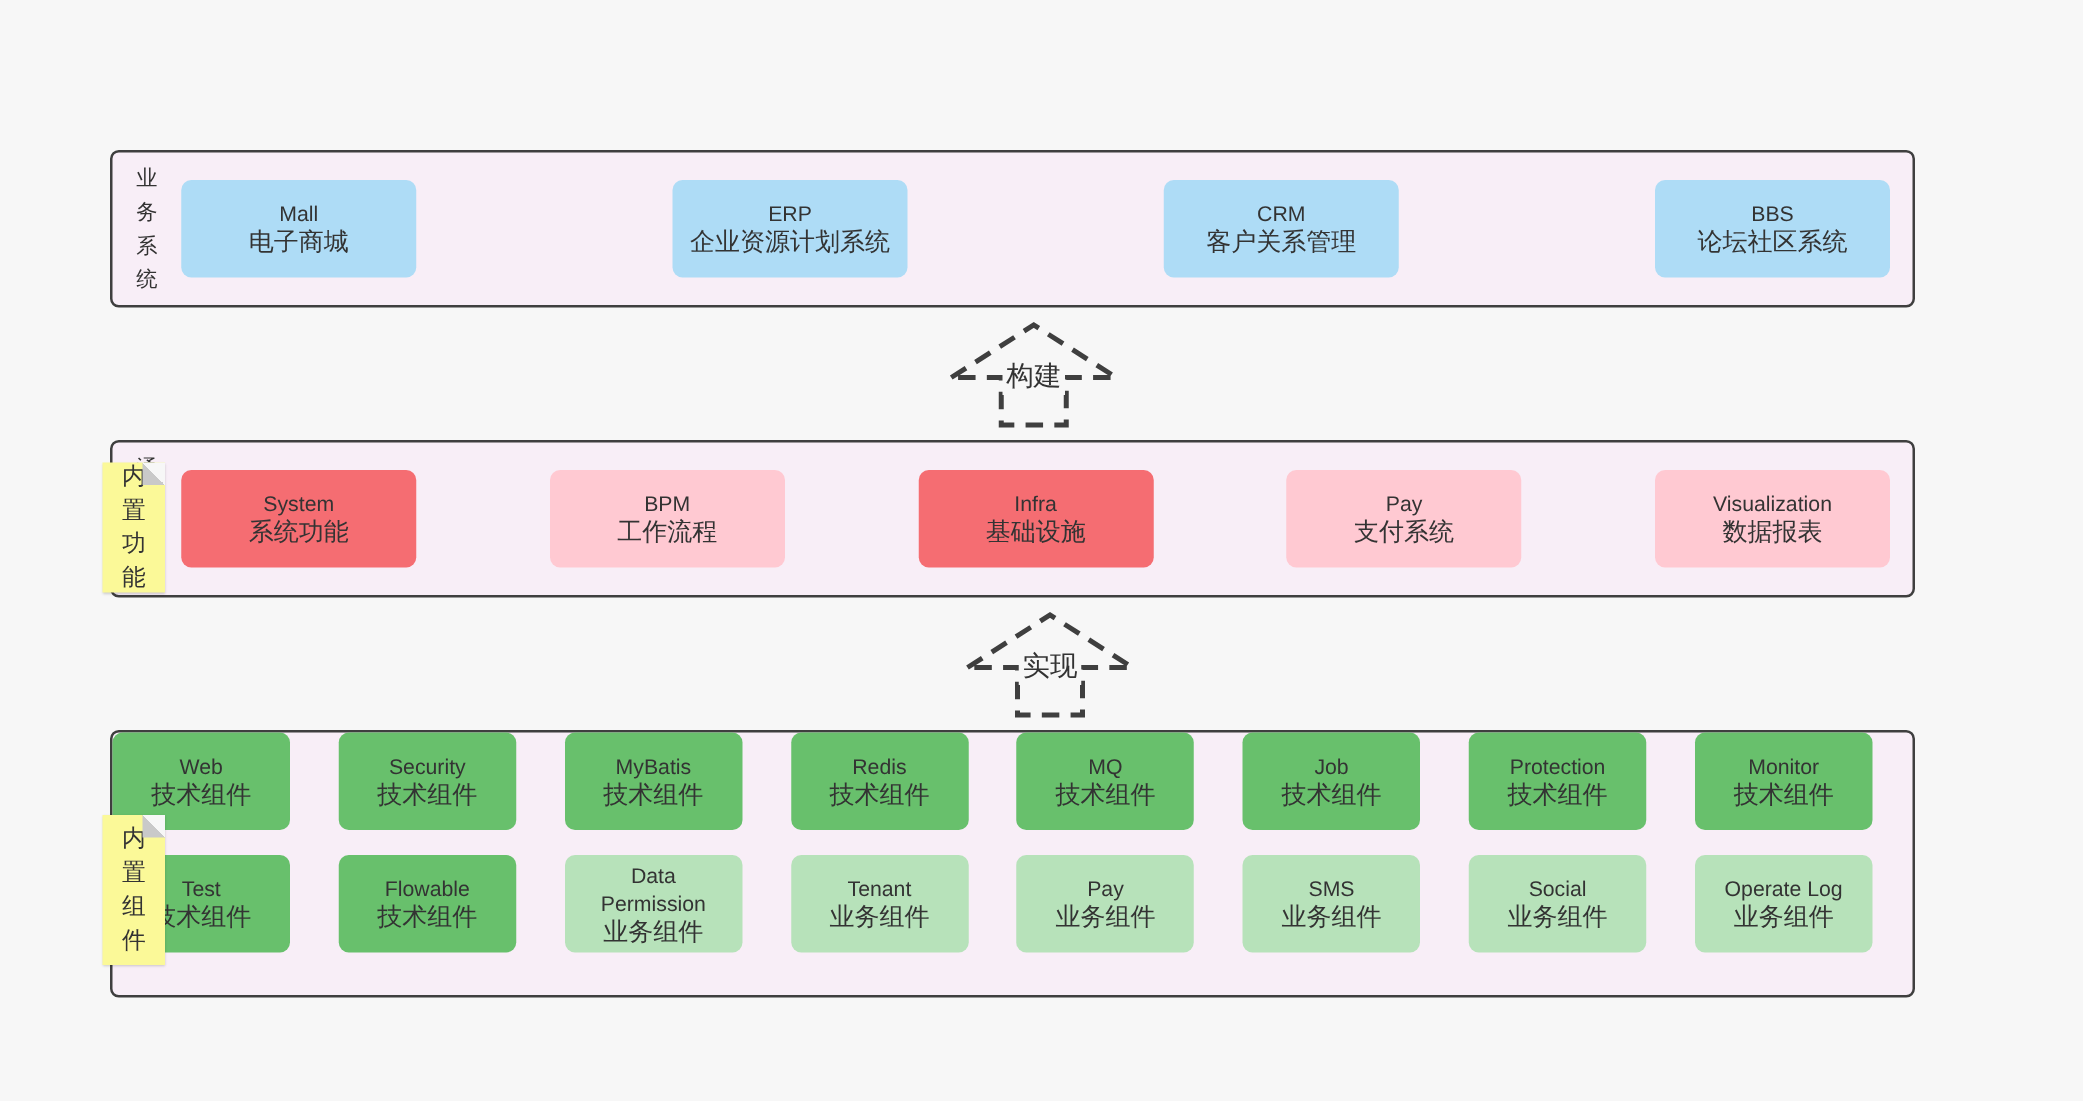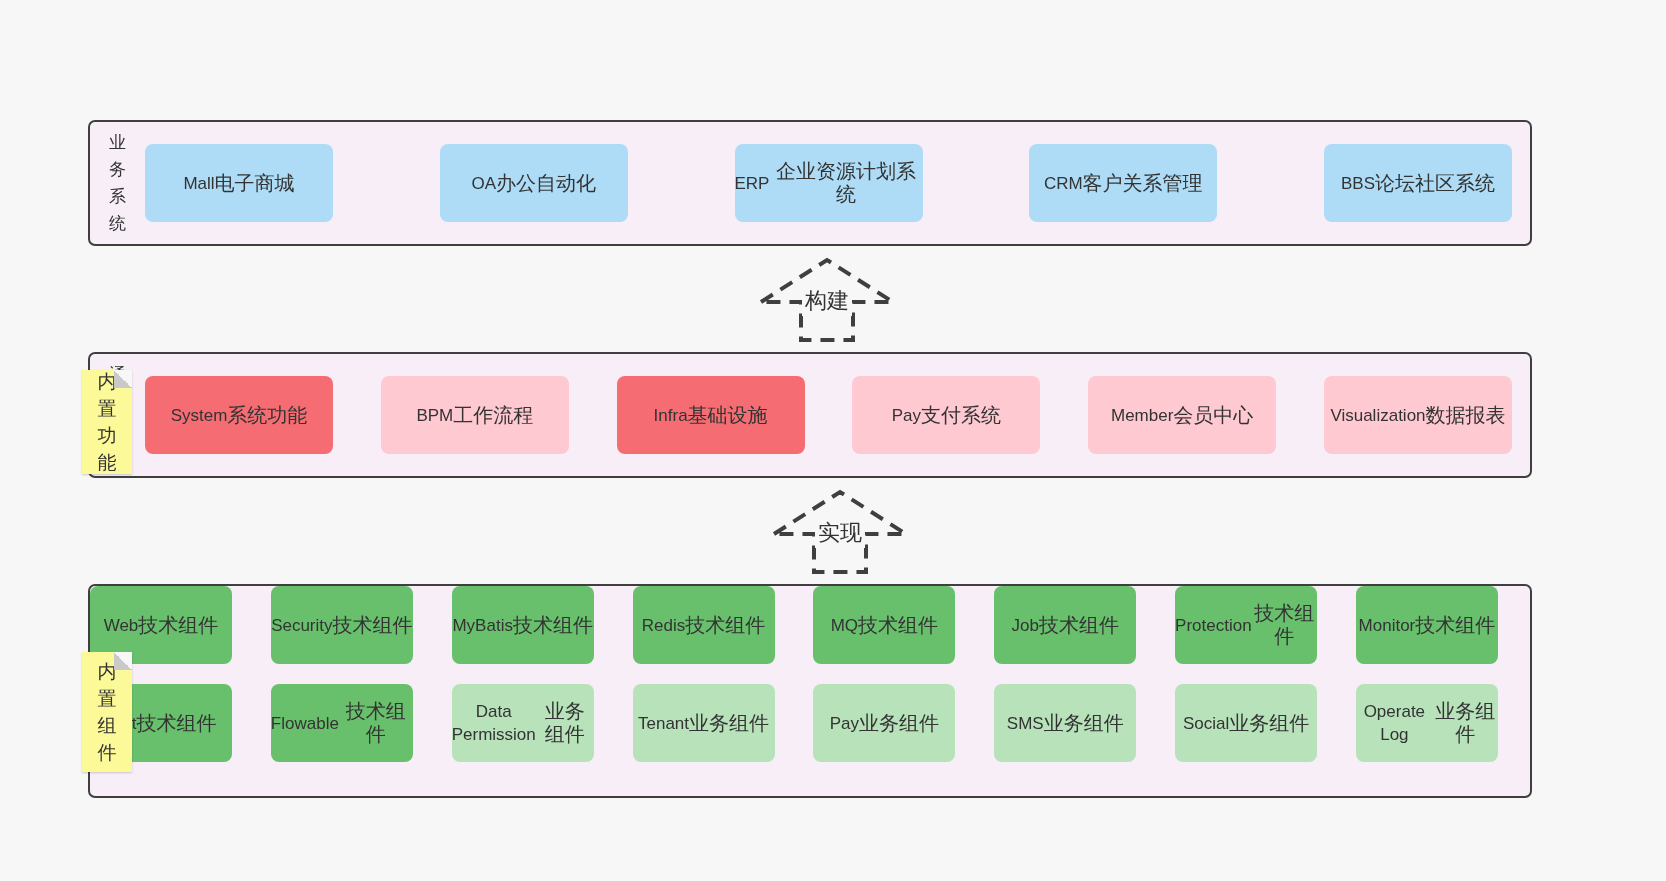--- a/index.html
+++ b/index.html
@@ -28,21 +28,21 @@
     flex:1;display:flex;align-items:center;justify-content:space-between;
     padding-right:18px;
   }
   .rows{
     flex:1;display:flex;flex-direction:column;justify-content:flex-start;
     gap:20px;padding-right:32px;
   }
   .row{display:flex;justify-content:space-between}
   .box{
     width:188px;height:78px;border-radius:8px;
-    display:flex;flex-direction:row;align-items:center;justify-content:center;
+    display:flex;flex-direction:column;align-items:center;justify-content:center;
     text-align:center;
   }
   .row .box{width:142px}
   .bt{font-size:17px;line-height:23px;white-space:pre-line}
   .bs{font-size:20px;line-height:23px}
   .c-blue{background:var(--box-blue,#aedcf6)}
   .c-red{background:var(--box-red,#f56d72)}
   .c-pink{background:var(--box-pink,#ffc9d2)}
   .c-green{background:var(--box-green,#68c06c)}
   .c-lgreen{background:var(--box-light-green,#b7e2ba)}
@@ -78,24 +78,20 @@
 <body>
 
 <section class="band" id="band1">
   <div class="v-label">业务系统</div>
   <div class="boxes">
     <div class="box c-blue">
       <div class="bt">Mall</div>
       <div class="bs">电子商城</div>
     </div>
     <div class="box c-blue">
-      <div class="bt">OA</div>
-      <div class="bs">办公自动化</div>
-    </div>
-    <div class="box c-blue">
       <div class="bt">ERP</div>
       <div class="bs">企业资源计划系统</div>
     </div>
     <div class="box c-blue">
       <div class="bt">CRM</div>
       <div class="bs">客户关系管理</div>
     </div>
     <div class="box c-blue">
       <div class="bt">BBS</div>
       <div class="bs">论坛社区系统</div>
@@ -123,24 +119,20 @@
     </div>
     <div class="box c-red">
       <div class="bt">Infra</div>
       <div class="bs">基础设施</div>
     </div>
     <div class="box c-pink">
       <div class="bt">Pay</div>
       <div class="bs">支付系统</div>
     </div>
     <div class="box c-pink">
-      <div class="bt">Member</div>
-      <div class="bs">会员中心</div>
-    </div>
-    <div class="box c-pink">
       <div class="bt">Visualization</div>
       <div class="bs">数据报表</div>
     </div>
   </div>
 </section>
 <div class="sticky" id="sticky1">
   <span class="fold"></span>
   <span class="st">内置功能</span>
 </div>
 

